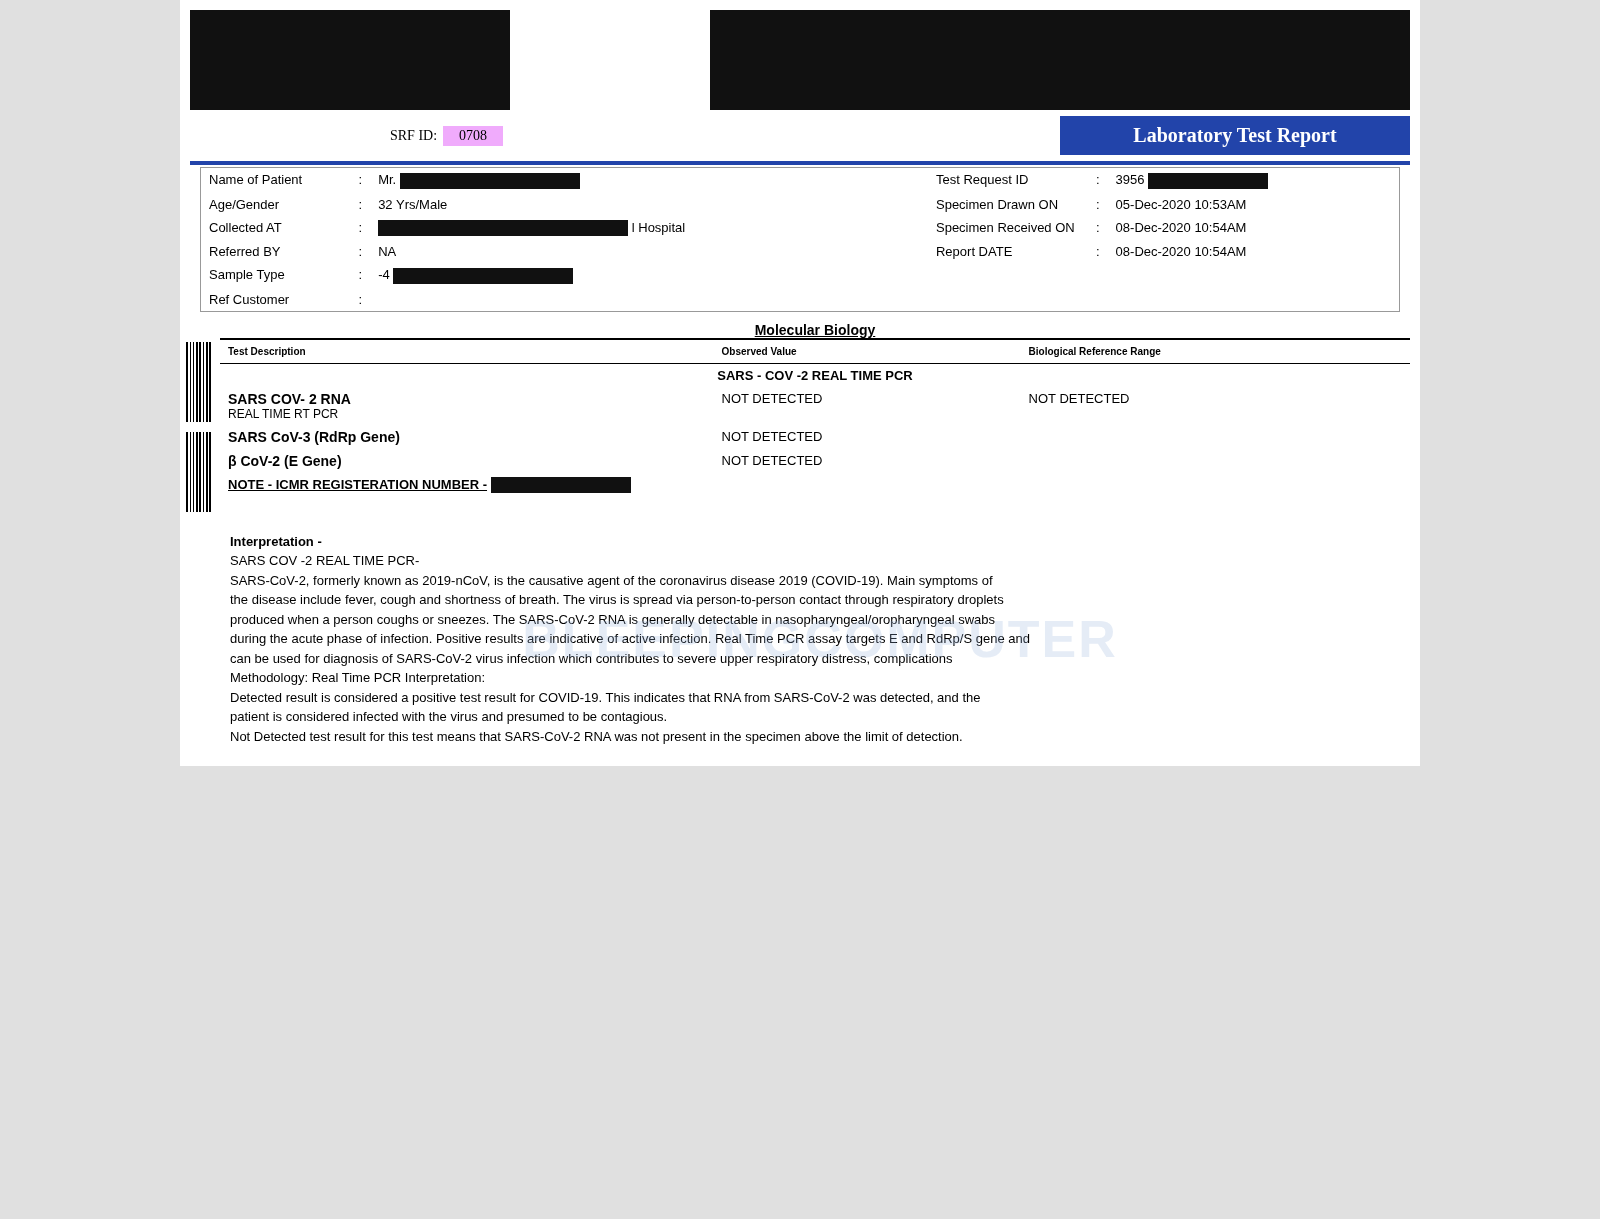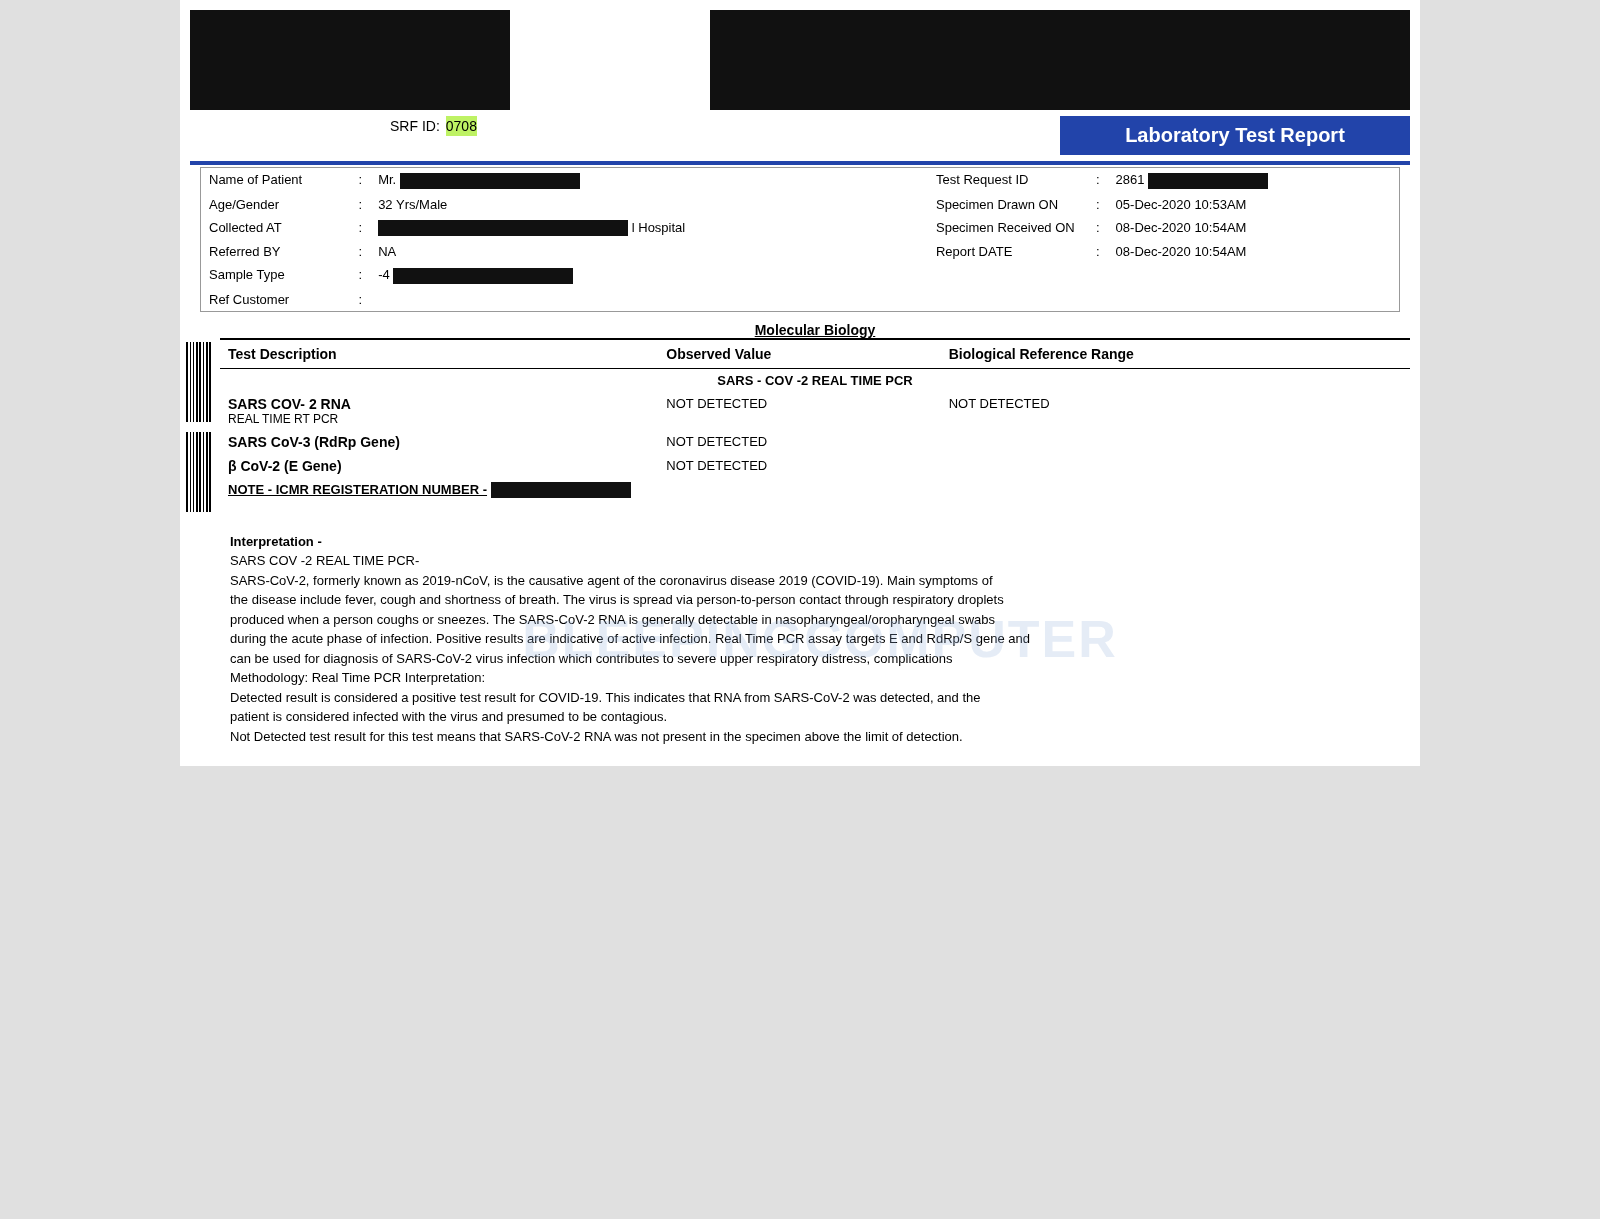--- a/index.html
+++ b/index.html
@@ -33,35 +33,36 @@
     }
     .logo-right {
       width: 700px;
       height: 100px;
       background: #111;
       flex-shrink: 0;
       margin-left: auto;
     }
     .srf-bar {
       display: flex;
-      align-items: flex-start;
+      align-items: center;
       padding: 6px 10px;
       gap: 20px;
+      font-family: Liberation Serif, serif;
     }
     .srf-id-box {
       display: flex;
       align-items: center;
       gap: 6px;
       font-size: 14px;
       font-weight: normal;
       margin-left: 200px;
     }
     .srf-value {
-      background: #bef264;
-      padding: 2px 0;
+      background: #f0abfc;
+      padding: 2px 16px;
       font-size: 14px;
     }
     .lab-report-title {
       background: #2244aa;
       color: #fff;
       font-size: 20px;
       font-weight: bold;
       padding: 8px 24px;
       margin-left: auto;
       text-align: center;
@@ -131,21 +132,21 @@
     }
     .test-table {
       width: 100%;
       border-collapse: collapse;
       border-top: 2px solid #000;
     }
     .test-table thead tr {
       border-bottom: 1px solid #000;
     }
     .test-table th {
-      font-size: 14px;
+      font-size: 10px;
       font-weight: bold;
       padding: 6px 8px;
       text-align: left;
     }
     .test-table td {
       padding: 4px 8px;
       font-size: 13px;
       vertical-align: top;
     }
     .test-name-bold {
@@ -249,21 +250,21 @@
           <tr>
         <td class="label">Name of Patient</td>
         <td class="colon">:</td>
         <td class="value">
           <span>Mr.</span>
           <span class="redacted"></span>
         </td>
         <td style="width:160px;">Test Request ID</td>
         <td class="colon">:</td>
         <td>
-          <span>2861</span>
+          <span>3956</span>
           <span class="redacted-sm"></span>
         </td>
       </tr>
       <tr>
         <td class="label">Age/Gender</td>
         <td class="colon">:</td>
         <td class="value">32 Yrs/Male</td>
         <td>Specimen Drawn ON</td>
         <td class="colon">:</td>
         <td>05-Dec-2020 10:53AM</td>

